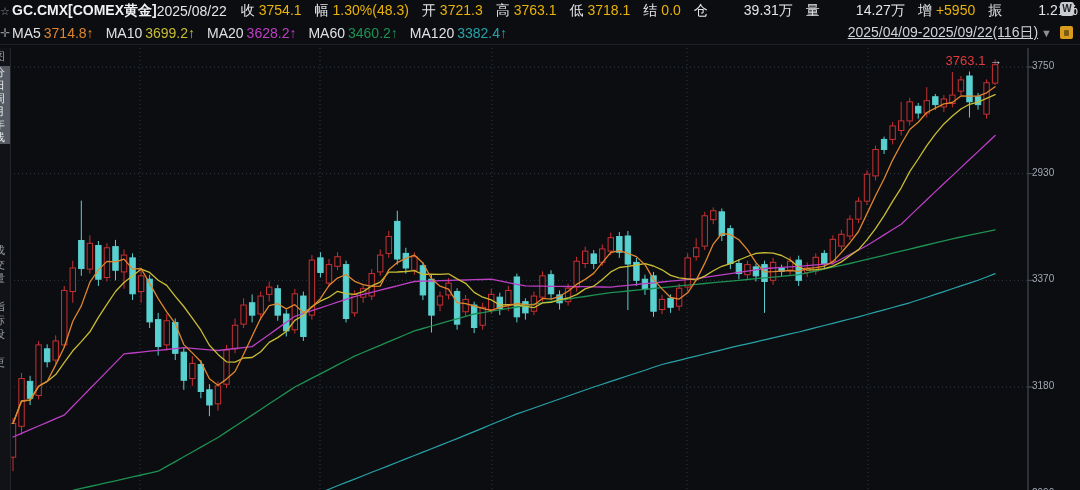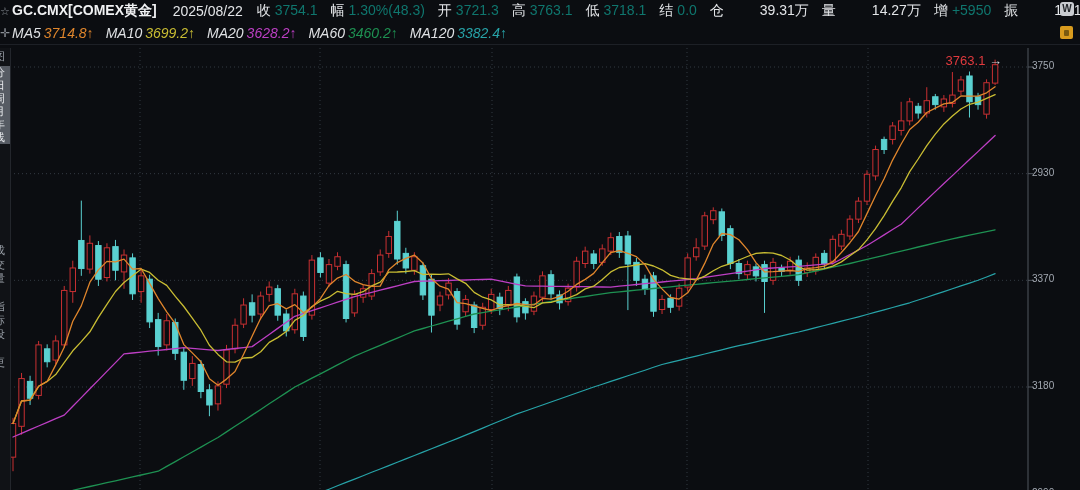--- a/index.html
+++ b/index.html
@@ -2,33 +2,33 @@
 <html><head>
 <meta charset="utf-8">
 <style>
   html,body{margin:0;padding:0;background:#0b0d11;}
   .app{position:relative;width:1080px;height:490px;background:#0b0d11;overflow:hidden;
        font-family:"Liberation Sans",sans-serif;color:#e3e5e8;}
   
   .row1{position:absolute;left:0;top:0;width:1080px;height:22px;display:flex;align-items:center;
         font-size:14px;white-space:nowrap;}
   .row1 .edge-icon{width:12px;overflow:hidden;color:#8a8f96;font-size:11px;flex:0 0 12px;}
-  .sym{font-weight:bold;color:#f0f1f3;margin-right:16px;}
+  .sym{font-weight:bold;color:#f0f1f3;margin-right:0;}
   .hdate{color:#e3e5e8;margin-right:14px;}
   .fld{margin-right:13px;}
   .fld .lab{color:#e3e5e8;margin-right:4px;}
-  .v-red{color:#0f766e;}
+  .v-red{color:#eab308;}
   .v-white{color:#e3e5e8;margin-left:32px;}
   .win-icon{position:absolute;right:6px;top:2px;width:14px;height:14px;background:#c9ccd1;
             color:#23262b;border-radius:3px;font-size:10px;font-weight:bold;line-height:14px;
             text-align:center;}
   .row2{position:absolute;left:0;top:22px;width:1080px;height:22px;display:flex;align-items:center;
         font-size:14px;white-space:nowrap;border-bottom:1px solid #1d2026;}
   .row2 .edge-icon{width:12px;overflow:hidden;color:#8a8f96;font-size:12px;flex:0 0 12px;}
-  .ma-item{margin-right:12px;font-style:italic;}
+  .ma-item{margin-right:12px;}
   .ma-item .ma-lab{color:#dfe1e4;margin-right:3px;}
   .range-box{position:absolute;right:28px;top:24px;display:flex;align-items:center;}
   .range-text{color:#d0d3d7;text-decoration:underline;font-size:14px;}
   .dd-arrow{color:#8a8f96;font-size:11px;margin-left:3px;}
   .lock-icon{position:absolute;right:7px;top:26px;width:13px;height:13px;background:#d89b1e;
              border-radius:2px;}
   .lock-icon:after{content:"";position:absolute;left:4px;top:4px;width:5px;height:6px;
              background:#7a5a10;border-radius:1px;}
   
   .chart-wrap{position:absolute;left:0;top:48px;width:1080px;height:446px;}
@@ -53,20 +53,24 @@
     <span class="edge-icon">☆</span>
     <span class="sym">GC.CMX[COMEX黄金]</span>
     <span class="hdate">2025/08/22</span>
     <span id="fields-host"><span class="fld"><span class="lab">收</span><span class="v-red">3754.1</span></span><span class="fld"><span class="lab">幅</span><span class="v-red">1.30%(48.3)</span></span><span class="fld"><span class="lab">开</span><span class="v-red">3721.3</span></span><span class="fld"><span class="lab">高</span><span class="v-red">3763.1</span></span><span class="fld"><span class="lab">低</span><span class="v-red">3718.1</span></span><span class="fld"><span class="lab">结</span><span class="v-red">0.0</span></span><span class="fld"><span class="lab">仓</span><span class="v-white">39.31万</span></span><span class="fld"><span class="lab">量</span><span class="v-white">14.27万</span></span><span class="fld"><span class="lab">增</span><span class="v-red">+5950</span></span><span class="fld"><span class="lab">振</span><span class="v-white">1.21%</span></span></span>
     <span class="win-icon">W</span>
   </div>
 
   <div class="row2">
     <span class="edge-icon">✛</span>
     <span id="ma-host"><span class="ma-item"><span class="ma-lab">MA5</span><span style="color: rgb(224, 134, 44);">3714.8↑</span></span><span class="ma-item"><span class="ma-lab">MA10</span><span style="color: rgb(201, 189, 51);">3699.2↑</span></span><span class="ma-item"><span class="ma-lab">MA20</span><span style="color: rgb(189, 63, 196);">3628.2↑</span></span><span class="ma-item"><span class="ma-lab">MA60</span><span style="color: rgb(30, 145, 82);">3460.2↑</span></span><span class="ma-item"><span class="ma-lab">MA120</span><span style="color: rgb(39, 163, 168);">3382.4↑</span></span></span>
+  </div>
+  <div class="range-box">
+    <span class="range-text">2025/04/09-2025/09/22(116日)</span>
+    <span class="dd-arrow">▼</span>
   </div>
   <span class="lock-icon"></span>
 
   <div class="chart-wrap">
     <svg id="chart" width="1080" height="446">
         <line x1="10" y1="19" x2="1028" y2="19" stroke="#333a43" stroke-width="1" stroke-dasharray="1 3"></line>
         <line x1="1028" y1="19" x2="1033" y2="19" stroke="#51575f" stroke-width="1"></line>
         <line x1="10" y1="125.666" x2="1028" y2="125.666" stroke="#333a43" stroke-width="1" stroke-dasharray="1 3"></line>
         <line x1="1028" y1="125.666" x2="1033" y2="125.666" stroke="#51575f" stroke-width="1"></line>
         <line x1="10" y1="232.332" x2="1028" y2="232.332" stroke="#333a43" stroke-width="1" stroke-dasharray="1 3"></line>

